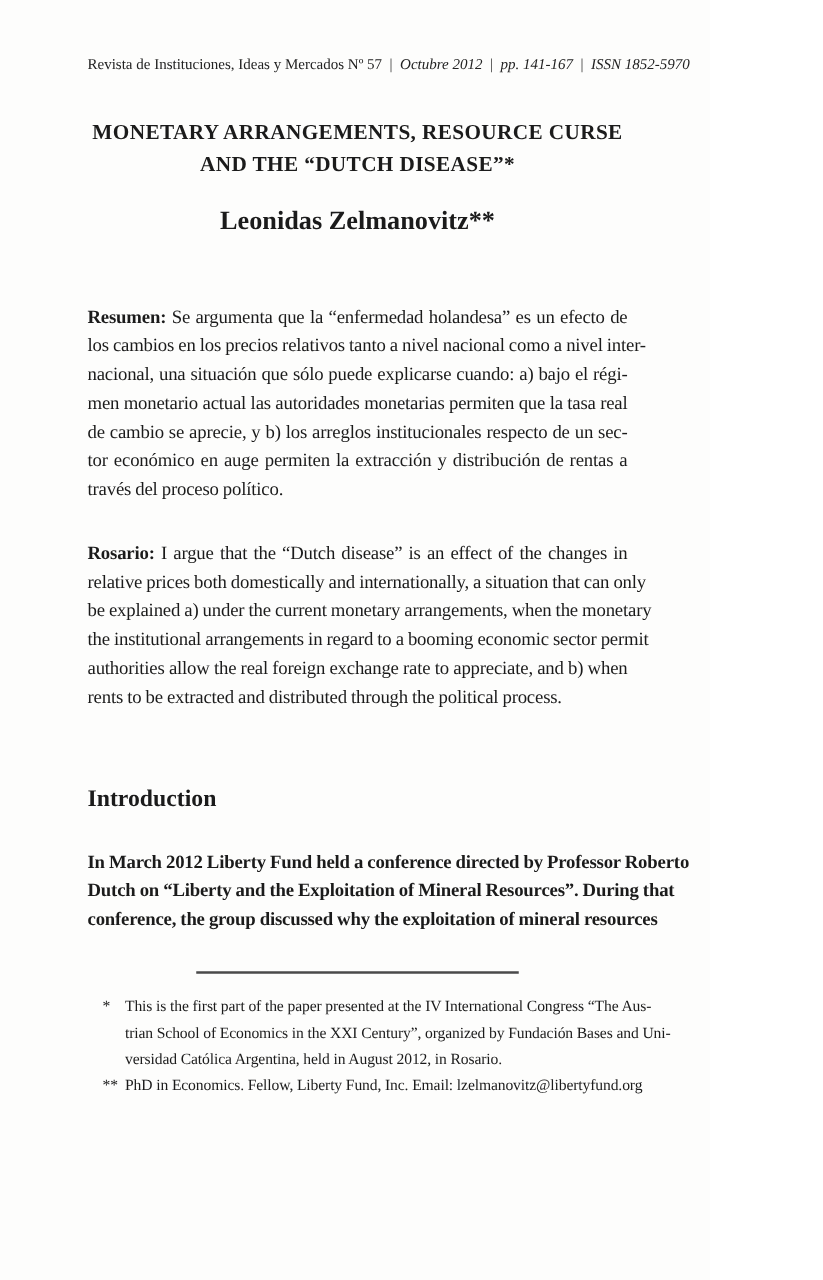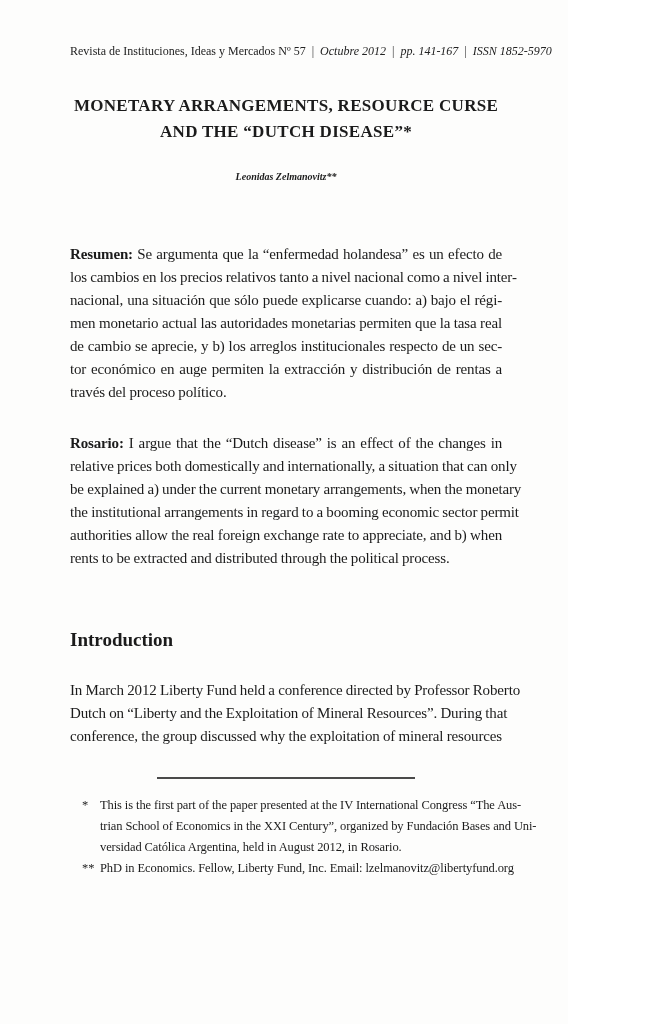--- a/index.html
+++ b/index.html
@@ -36,22 +36,21 @@
     font-weight: bold;
     font-size: 17px;
     letter-spacing: 0.3px;
   }
   .title-line { line-height: 26px; white-space: nowrap; }
   
   .author-line {
     margin-top: 22px;
     text-align: center;
     font-weight: bold;
-    font-style: italic;
-    font-size: 10px;
+    font-size: 21px;
     line-height: 19px;
   }
   
   .body-par {
     font-size: 15px;
     letter-spacing: -0.15px;
     word-spacing: -0.3px;
   }
   .resumen-par  { margin-top: 57px; }
   .abstract-par { margin-top: 28px; }
@@ -68,21 +67,21 @@
     text-align-last: left;
   }
   .lead { font-weight: bold; }
   
   .section-heading {
     margin-top: 58px;
     font-weight: bold;
     font-size: 19px;
     line-height: 23px;
   }
-  .intro-par { margin-top: 28px; }
+  .intro-par { margin-top: 28px; font-weight: bold; }
   
   .fn-rule {
     margin-top: 29px;
     width: 258px;
     height: 0;
     border: none;
     border-top: 2px solid #4a4a4a;
   }
   
   .footnotes {

